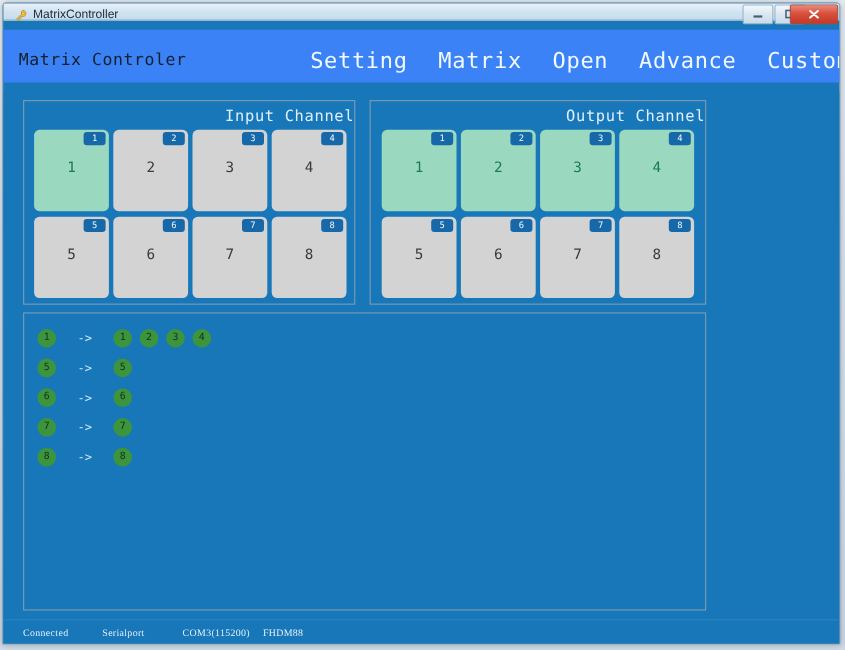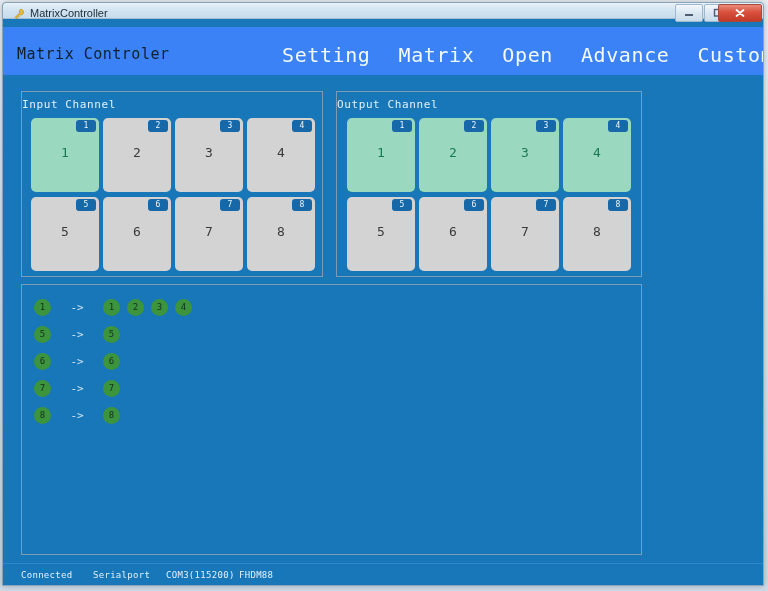--- a/index.html
+++ b/index.html
@@ -155,22 +155,22 @@
     background: #1877b8;
   }
   #panel-input  { left: 18px;  top: 8px; width: 302px; height: 186px; }
   #panel-output { left: 333px; top: 8px; width: 306px; height: 186px; }
   #panel-routing{ left: 18px;  top: 201px; width: 621px; height: 271px; }
 
   .panel-title {
     position: absolute;
     left: 0; right: 0;
     top: 6px;
-    text-align: left;
-    font-size: 11px;
+    text-align: right;
+    font-size: 14px;
     color: #dff0fb;
     letter-spacing: .6px;
   }
 
   .grid {
     position: absolute;
     left: 9px;
     top: 26px;
     display: grid;
     grid-template-columns: repeat(4, 68px);
@@ -265,20 +265,21 @@
   
   #statusbar {
     position: absolute;
     left: 0;
     top: 560px;
     width: 762px;
     height: 24px;
     background: #1877b8;
     border-top: 1px solid #2b86c4;
     box-sizing: border-box;
+    font-family: Liberation Serif, serif;
   }
   .status-item {
     position: absolute;
     top: 6px;
     font-size: 9px;
     color: #e2f1fb;
     letter-spacing: .3px;
     white-space: nowrap;
   }
   #st0 { left: 18px; }

